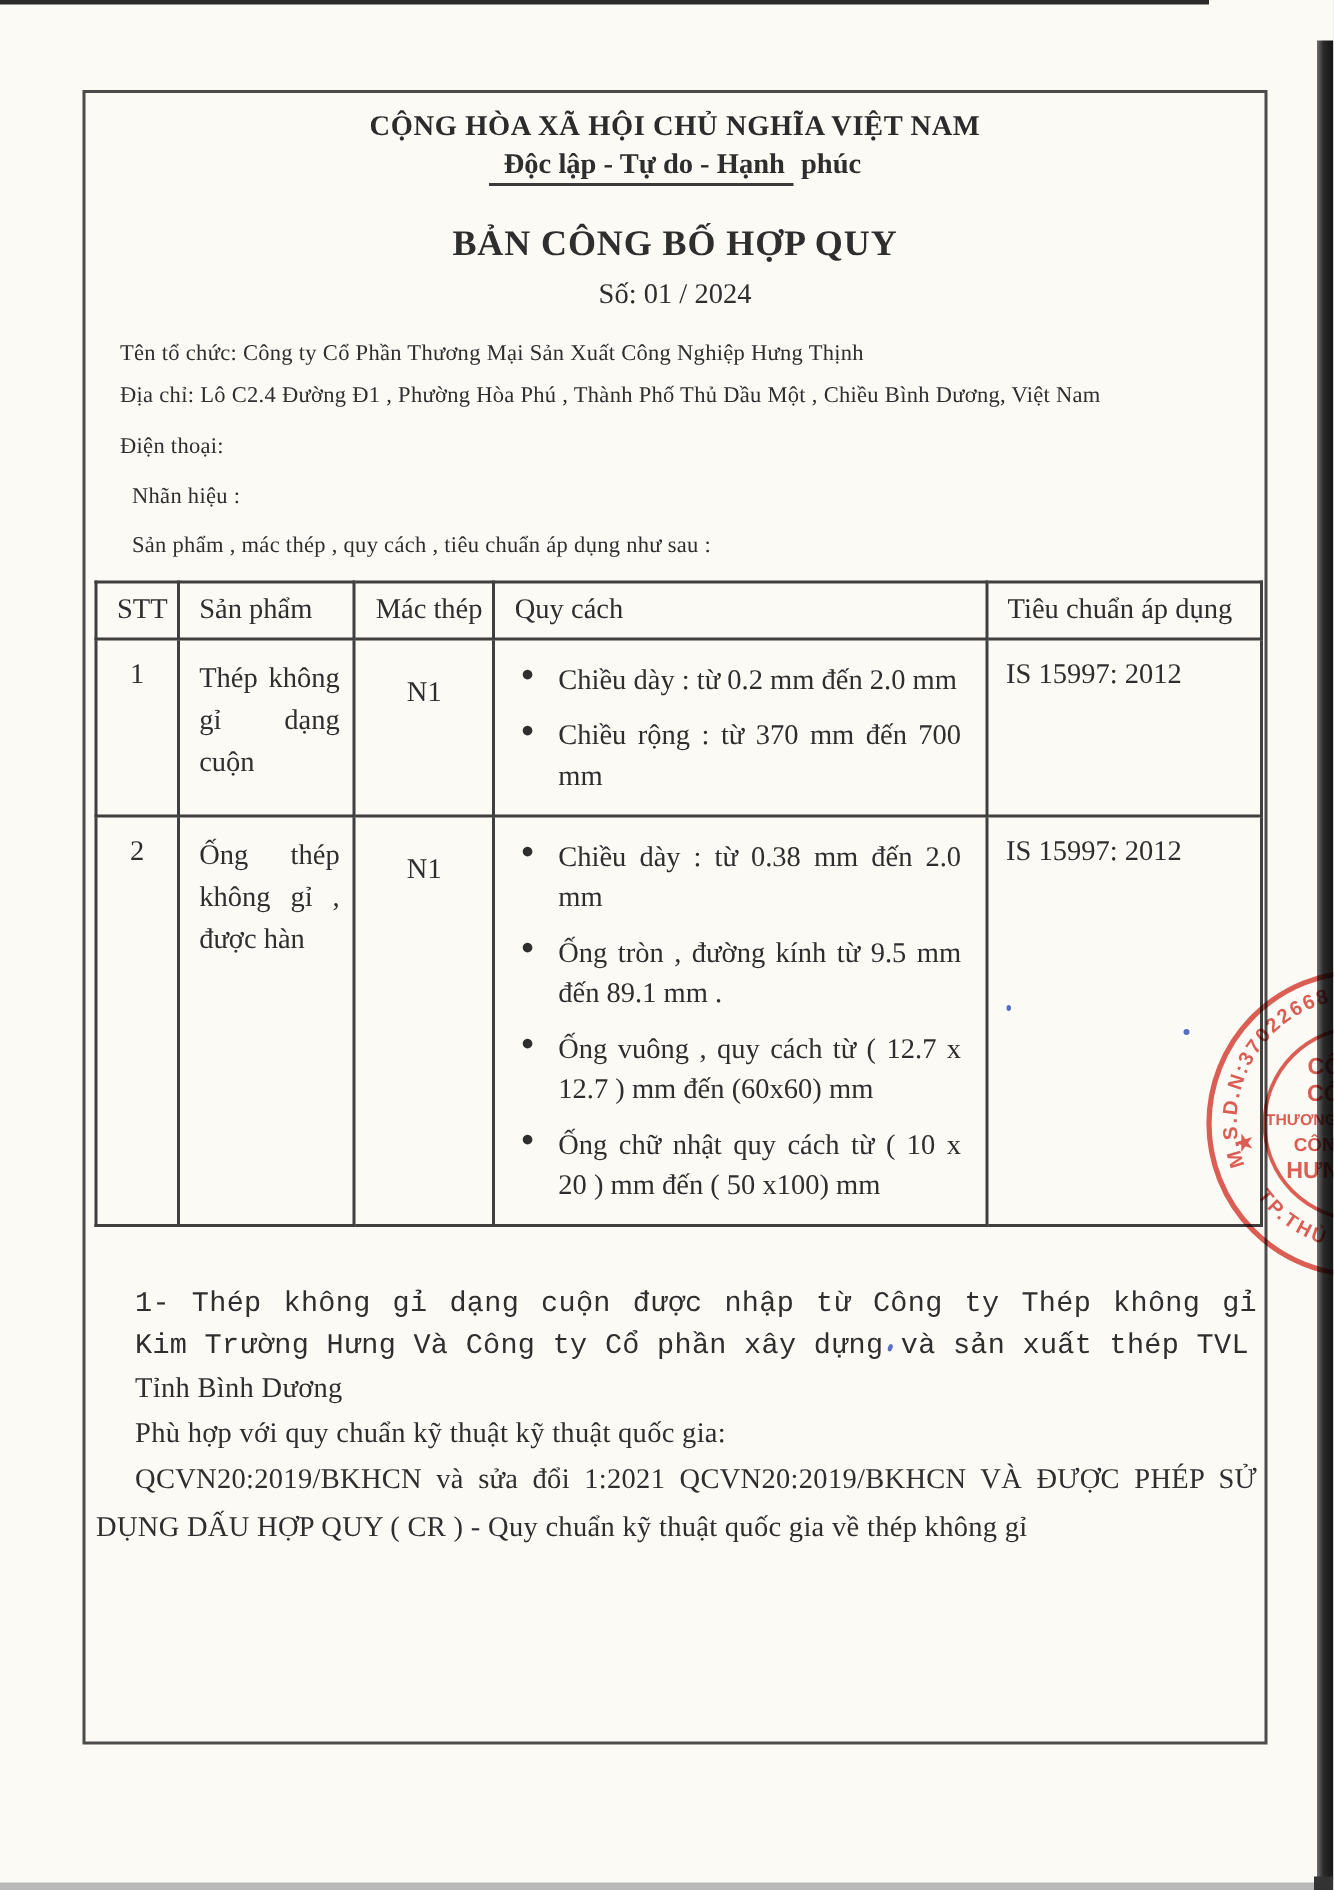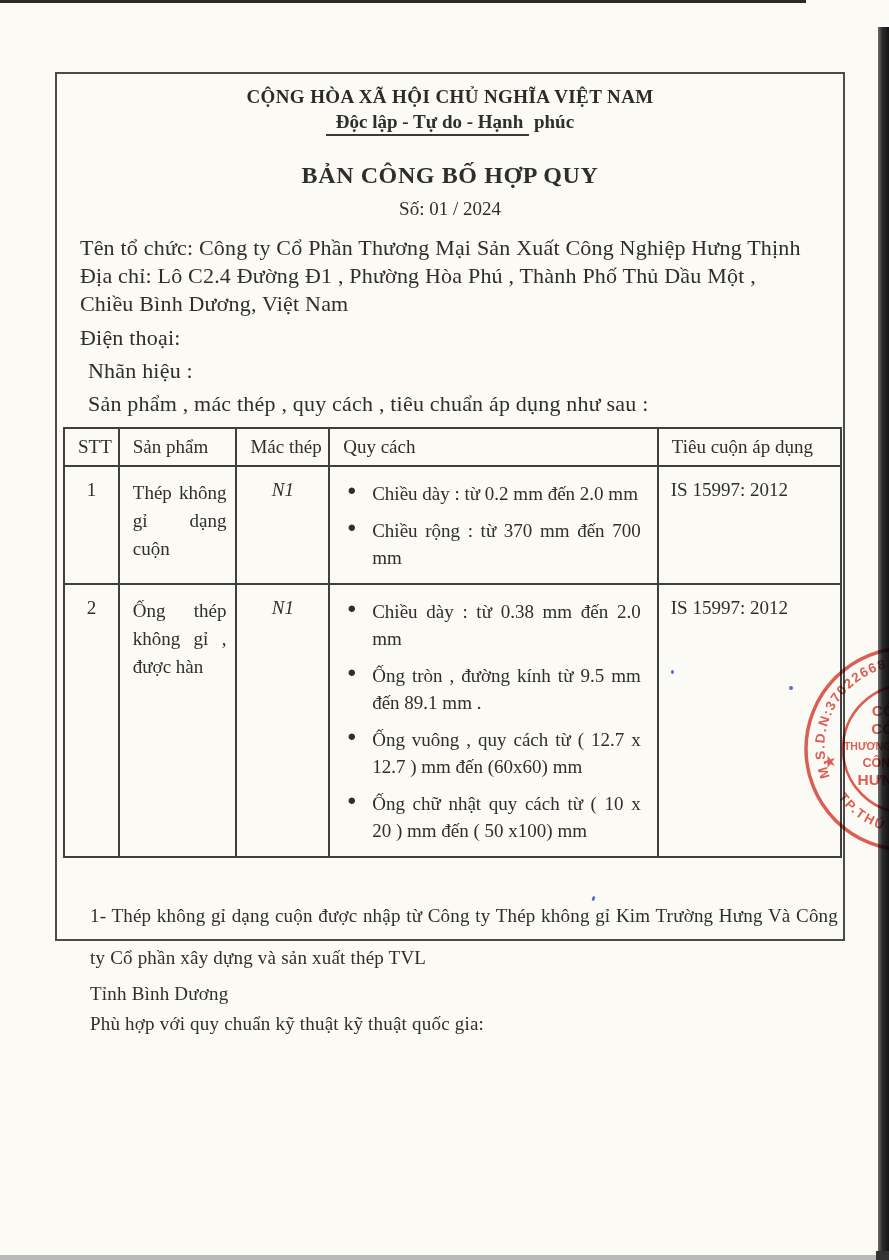--- a/index.html
+++ b/index.html
@@ -14,34 +14,34 @@
   }
   
   .scan-top    { position:absolute; top:0; left:0; width:806px; height:3px; background:#2a2a2a; }
   .scan-right  { position:absolute; top:27px; right:0; width:11px; height:1226px;
                  background:linear-gradient(to right,#6d6d6d 0%,#2a2a2a 40%,#141414 100%); }
   .scan-bottom { position:absolute; bottom:0; left:0; width:889px; height:5px; background:#b9b9b9; }
   .scan-corner { position:absolute; bottom:0; right:0; width:13px; height:9px; background:#333; }
 
   
   .doc-border {
-    position:absolute; left:55px; top:72px;
-    width:790px; height:869px;
+    position:absolute; left:55px; top:60px;
+    width:790px; height:1103px;
     border:2px solid #4b4b4b;
     padding:0 0 0 0;
   }
 
   .hdr { text-align:center; }
   .national-title { margin-top:12px; font-size:19px; font-weight:bold; letter-spacing:.4px; color:#2b2b2b; }
   .motto { margin-top:3px; font-size:19px; font-weight:bold; }
   .motto .u { border-bottom:2px solid #3a3a3a; padding:0 6px 2px 10px;text-align:center; }
   .doc-title { margin-top:29px; font-size:24px; font-weight:bold; letter-spacing:.6px; }
   .doc-number { margin-top:9px; font-size:19px; }
 
-  .info { padding:0 28px 0 23px; font-size:22px; line-height:28px; letter-spacing:.2px; }
+  .info { padding:0 28px 0 23px; font-size:15px; line-height:28px; letter-spacing:.2px; }
   .info p { margin:0; }
   .p-org   { margin-top:14px !important; }
   .p-phone { margin-top:6px !important; }
   .p-prod  { margin-top:6px !important; padding-left:8px; }
   .p-brand { margin-top:5px !important; padding-left:8px; }
   .p-intro { margin-top:5px !important; padding-left:8px; }
   .bold { font-weight:bold; }
 
   table.spec {
     margin:9px 0 0 6px;
@@ -51,32 +51,32 @@
   }
   table.spec th, table.spec td { border:2px solid #3f3f3f; vertical-align:top; }
   table.spec th { font-weight:normal; text-align:left; padding:7px 6px 7px 13px; }
   th.c-stt { width:54px;  text-align:center; padding-left:4px; }
   th.c-sp  { width:118px; }
   th.c-mac { width:93px;  }
   th.c-quy { width:330px; }
   th.c-tc  { width:184px; }
   td.stt { text-align:center; padding-top:12px; }
   td.sp  { padding:12px 9px 0 13px; text-align:justify; line-height:28px; }
-  td.mac { text-align:center; padding-top:12px;font-style:italic; }
+  td.mac { text-align:center; padding-top:24px; }
   td.quy { padding:3px 16px 12px 14px; }
   td.tc  { padding:12px 6px 0 12px; }
   .qitem { display:flex; margin-top:10px; }
   .qitem .dot { flex:0 0 28px; font-size:15px; padding-top:2px; padding-left:3px; }
   .qitem .qtext { flex:1; text-align:justify; line-height:27px; }
   tr.r1 { height:98px; }
   tr.r2 { height:238px; }
 
   .notes { margin-top:37px; padding:0 5px 0 33px; font-size:19px; letter-spacing:.2px; }
   .notes p { margin:0; }
-  .n1 { line-height:42px; text-align:justify; }
+  .n1 { line-height:28px; text-align:justify;font-family:Liberation Mono, monospace; }
   .n2 { margin-top:2px !important; line-height:31px; padding-left:24px; text-indent:-24px; text-align:justify; }
   .n-region { line-height:30px; margin-left:-10px !important; padding-left:10px; }
   .conf-intro { line-height:30px; }
   .conf-body { margin-left:-26px !important; text-indent:26px; text-align:justify; line-height:32px; }
 
   
   .stamp { position:absolute; left:792px; top:634px; width:230px; height:230px;
            mix-blend-mode:multiply; opacity:.9; }
   .stamp text { font-family:"Liberation Sans", sans-serif; font-weight:bold; }
 
@@ -113,21 +113,21 @@
       <p class="p-intro">Sản phẩm , mác thép , quy cách , tiêu chuẩn áp dụng như sau :</p>
     </div>
 
     <table class="spec">
       <tbody>
           <tr>
         <th class="c-stt">STT</th>
         <th class="c-sp">Sản phẩm</th>
         <th class="c-mac">Mác thép</th>
         <th class="c-quy">Quy cách</th>
-        <th class="c-tc">Tiêu cuộn áp dụng</th>
+        <th class="c-tc">Tiêu chuẩn áp dụng</th>
       </tr>
       <tr class="r1">
         <td class="stt">1</td>
         <td class="sp">Thép không gỉ dạng cuộn</td>
         <td class="mac">N1</td>
         <td class="quy">
           <div class="qitem">
                 <span class="dot">●</span>
                 <span class="qtext">Chiều dày : từ 0.2 mm đến 2.0 mm</span>
               </div>
@@ -162,20 +162,21 @@
         </td>
         <td class="tc">IS 15997: 2012</td>
       </tr>
     </tbody>
       </table>
 
     <div class="notes">
       <p class="n1">1- Thép không gỉ dạng cuộn được nhập từ Công ty Thép không gỉ Kim Trường Hưng Và Công ty Cổ phần xây dựng và sản xuất thép TVL</p>
       <p class="n-region">Tỉnh Bình Dương</p>
       <p class="conf-intro">Phù hợp với quy chuẩn kỹ thuật kỹ thuật quốc gia:</p>
+      <p class="conf-body">QCVN20:2019/BKHCN và sửa đổi 1:2021 QCVN20:2019/BKHCN VÀ ĐƯỢC PHÉP SỬ DỤNG DẤU HỢP QUY ( CR ) -  Quy chuẩn kỹ thuật quốc gia về thép không gỉ</p>
     </div>
 
   </div>
 
   <svg class="stamp" viewBox="0 0 230 230" width="230" height="230">
     <g fill="none" stroke="#dc4f44">
       <circle cx="115" cy="115" r="101" stroke-width="3.5"></circle>
       <circle cx="115" cy="115" r="64" stroke-width="2.5"></circle>
     </g>
     <defs>

